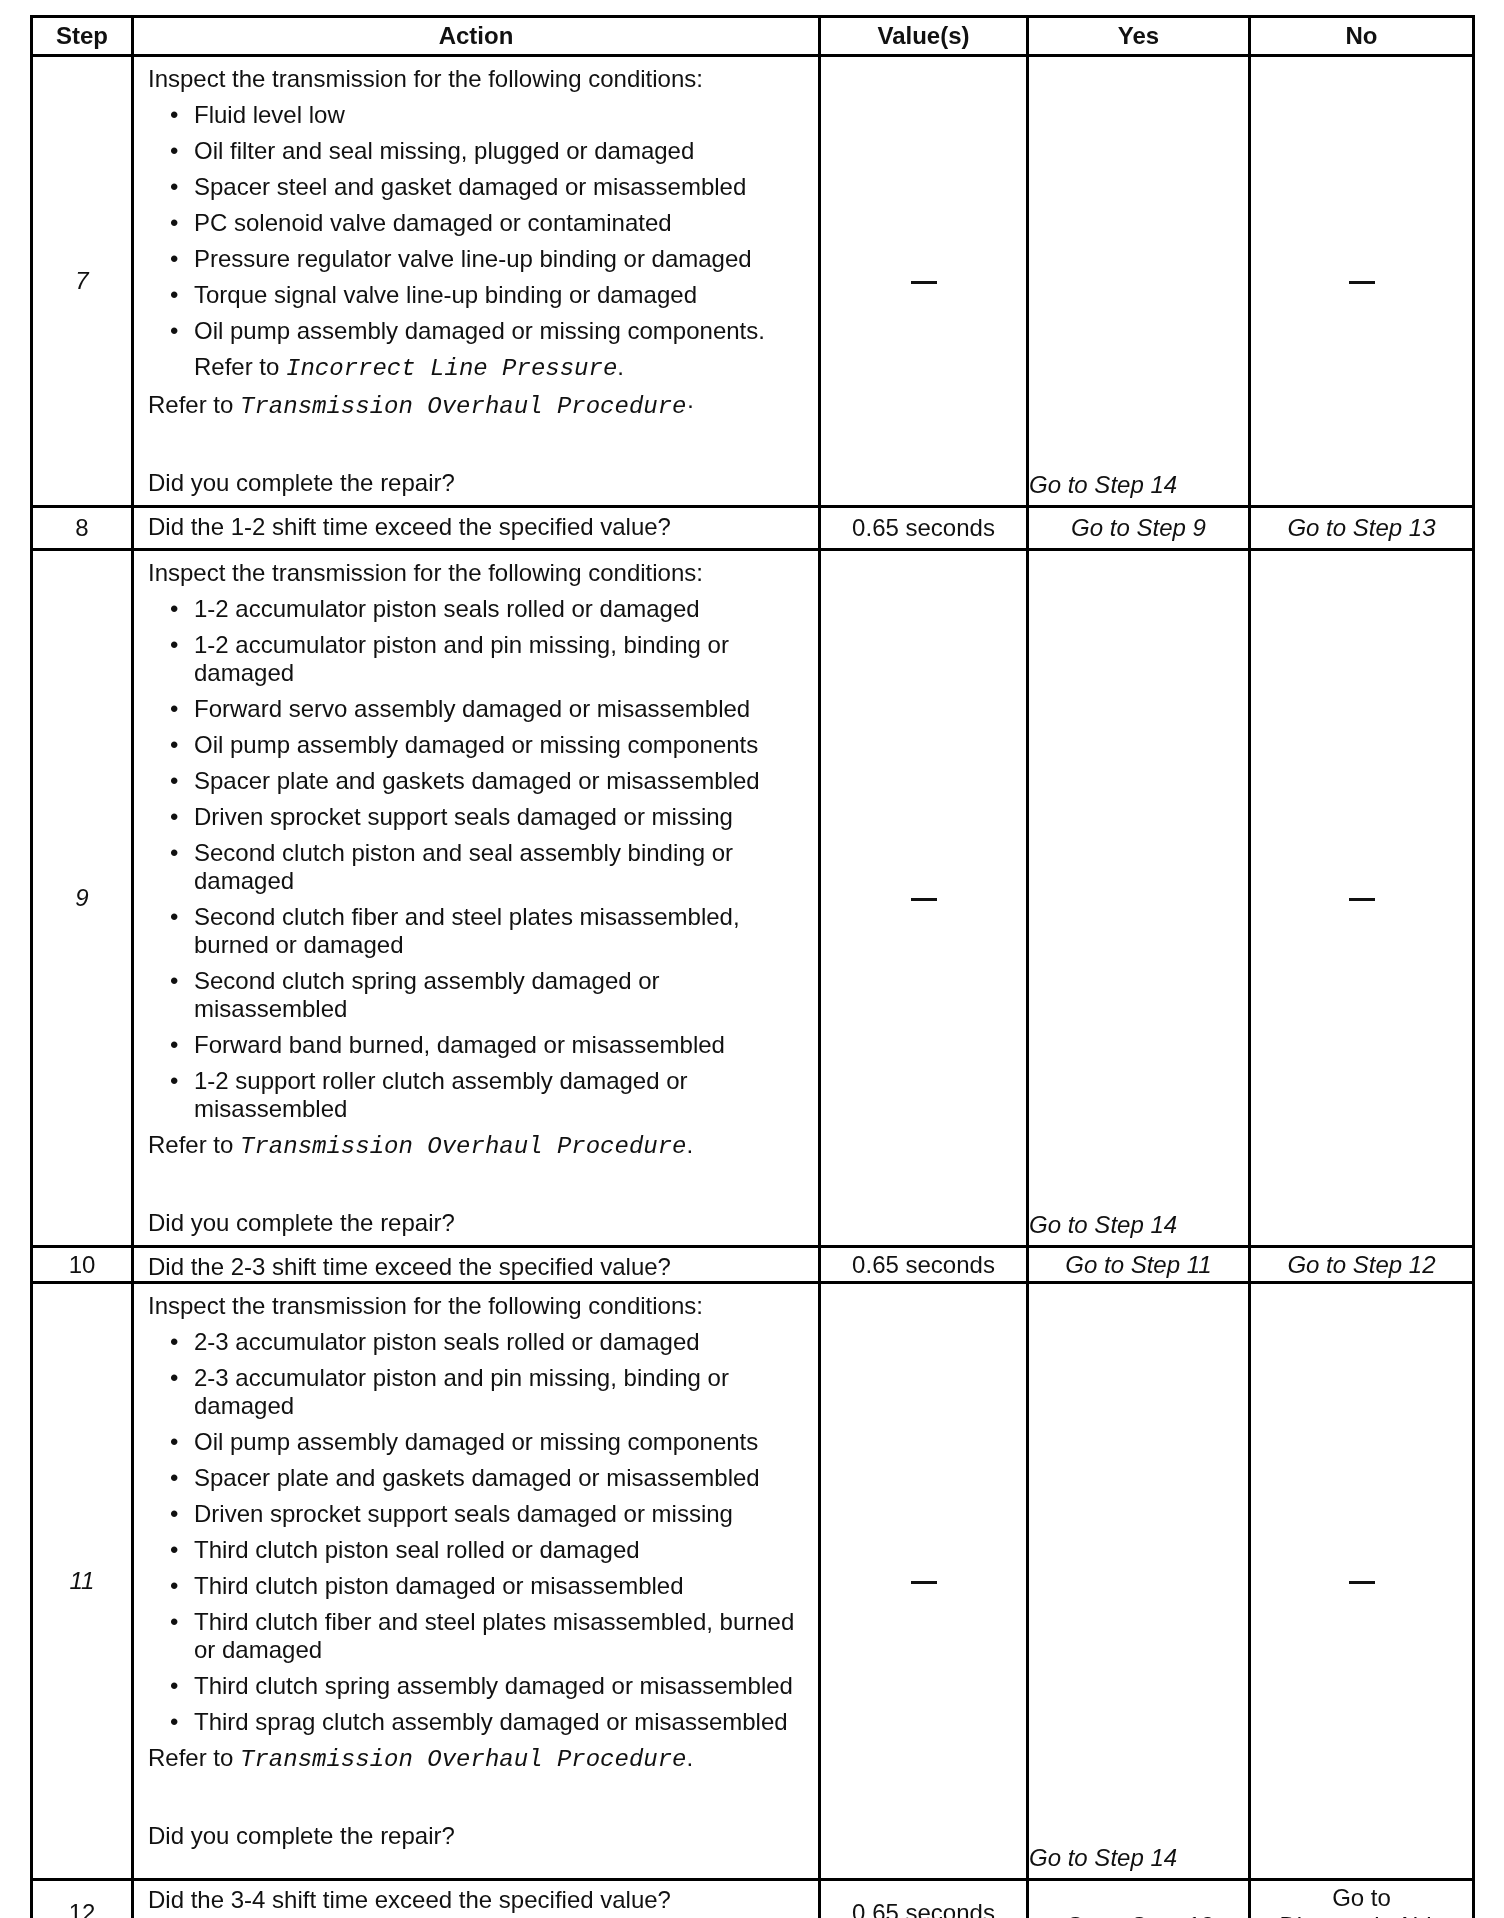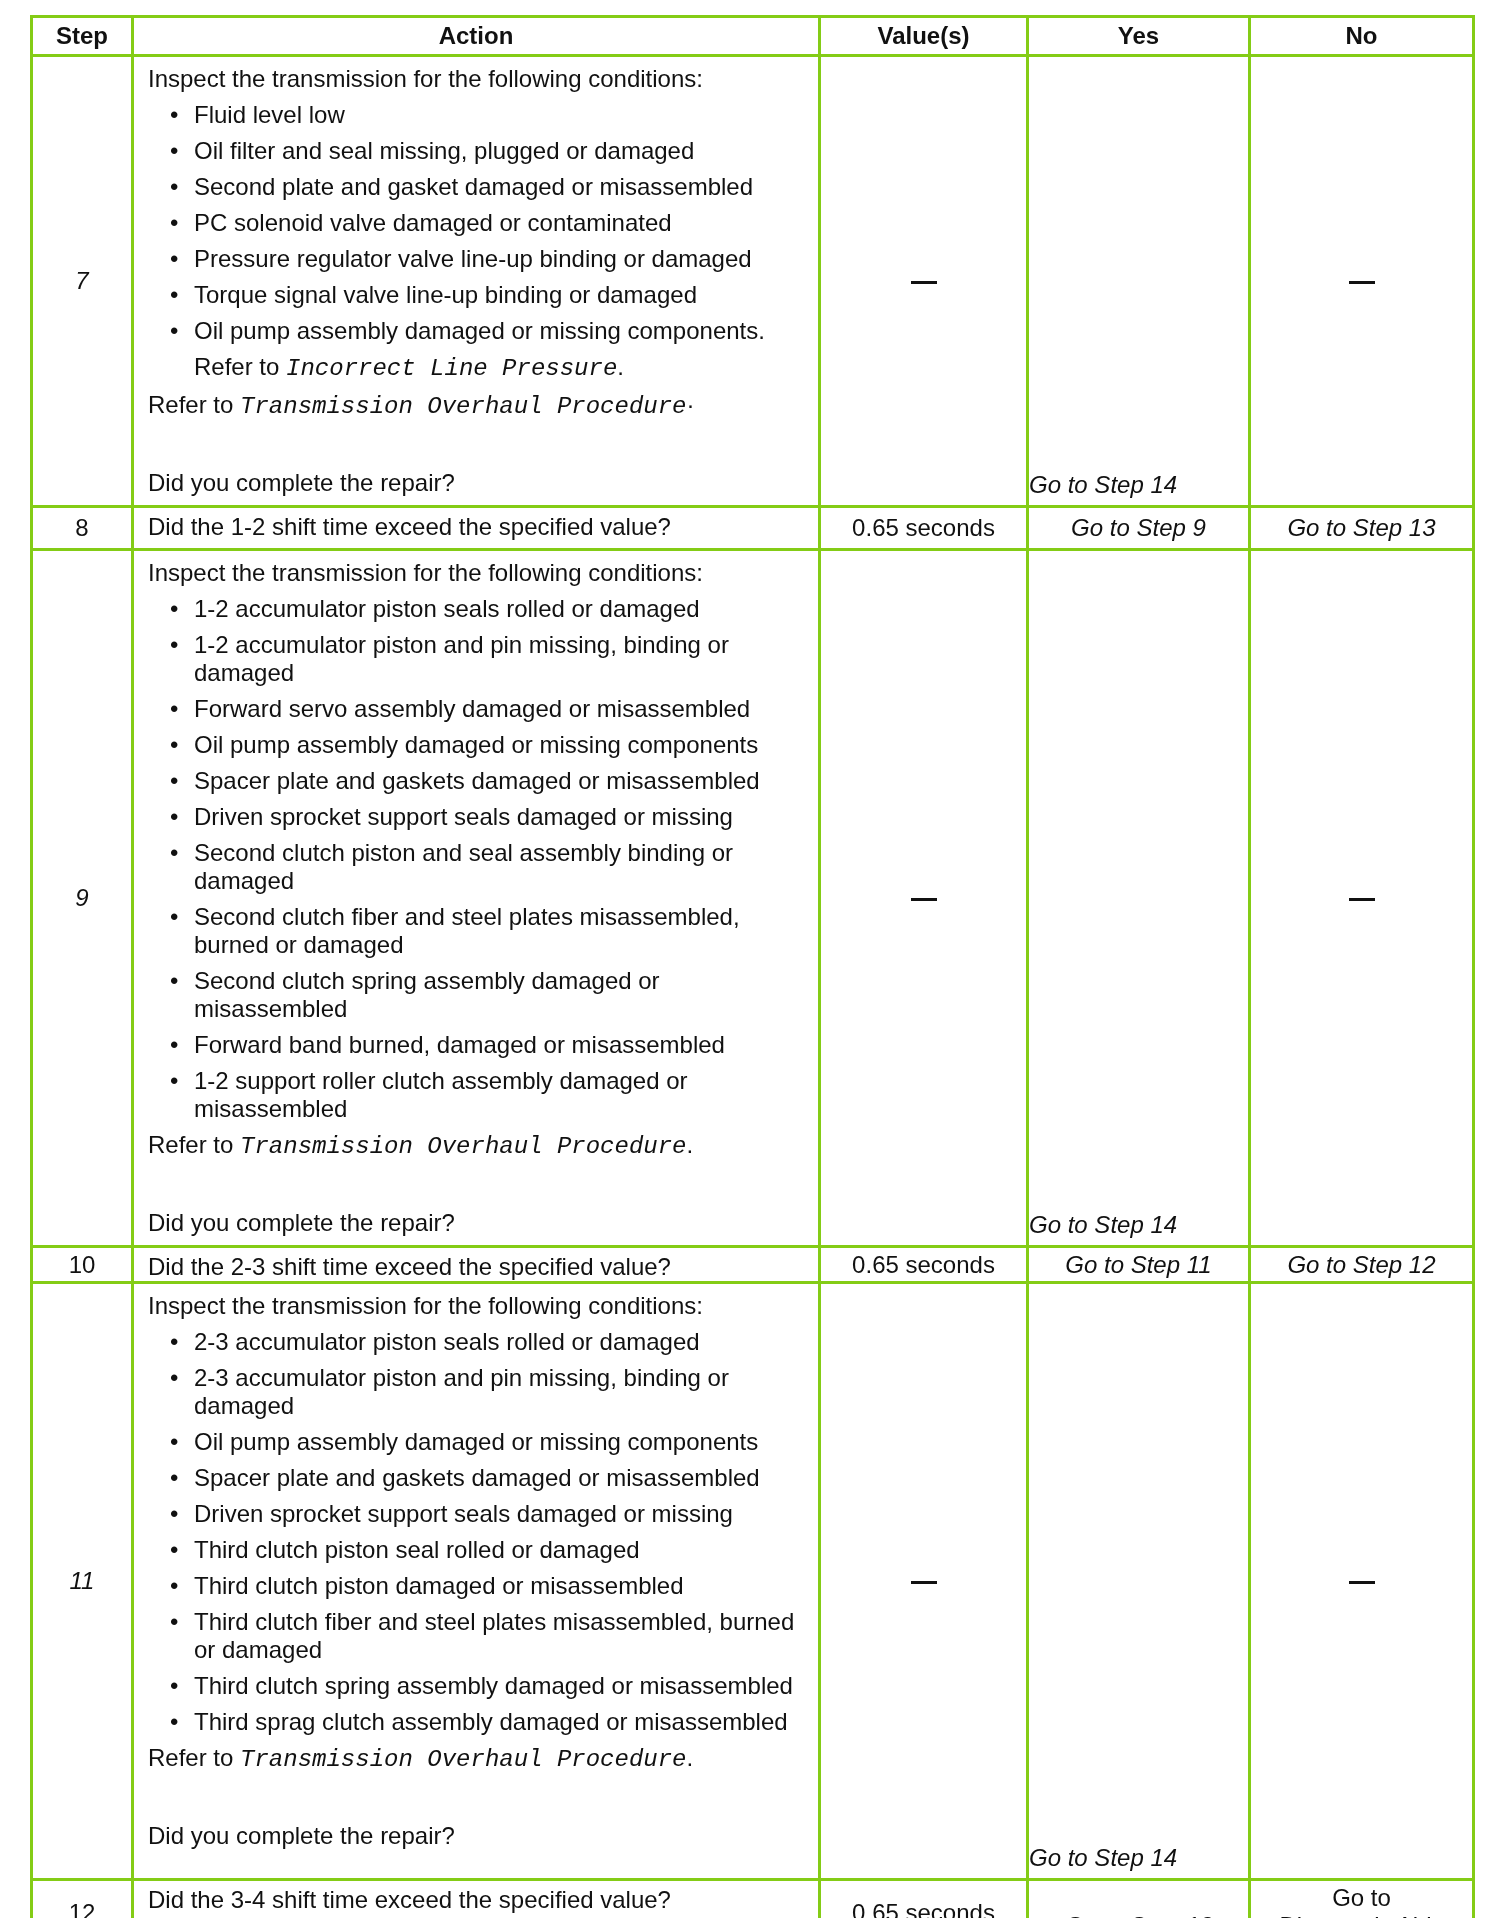--- a/index.html
+++ b/index.html
@@ -1,20 +1,20 @@
 <!DOCTYPE html>
 <html><head>
 <meta charset="utf-8">
 <style>
   html, body { margin: 0; padding: 0; background: #ffffff; }
   body { width: 1504px; height: 1918px; position: relative; overflow: hidden;
          font-family: "Liberation Sans", sans-serif; color: #111111; }
   table.diag { position: absolute; left: 30px; top: 15px; width: 1442px;
                border-collapse: collapse; table-layout: fixed; }
-  table.diag td, table.diag th { border: 3px solid #84cc16; padding: 0; vertical-align: top; }
+  table.diag td, table.diag th { border: 3px solid #000000; padding: 0; vertical-align: top; }
   col.c-step { width: 101px; }
   col.c-action { width: 687px; }
   col.c-value { width: 208px; }
   col.c-yes { width: 222px; }
   col.c-no { width: 224px; }
   th { font-weight: bold; font-size: 24px; height: 36px; text-align: center; vertical-align: middle !important; }
   td.step { text-align: center; vertical-align: middle !important; font-size: 24px; }
   td.step.italic { font-style: italic; }
   td.action { font-size: 24px; line-height: 28px; padding: 8px 0 0 14px !important; }
   td.action .line { margin-bottom: 8px; }
@@ -62,21 +62,21 @@
   </thead>
   <tbody>
 
     <tr class="r7">
       <td class="step italic">7</td>
       <td class="action">
         <div class="line">Inspect the transmission for the following conditions:</div>
         <ul>
           <li><span class="bullet">•</span><span>Fluid level low</span></li>
           <li><span class="bullet">•</span><span>Oil filter and seal missing, plugged or damaged</span></li>
-          <li><span class="bullet">•</span><span>Second plate and gasket damaged or misassembled</span></li>
+          <li><span class="bullet">•</span><span>Spacer steel and gasket damaged or misassembled</span></li>
           <li><span class="bullet">•</span><span>PC solenoid valve damaged or contaminated</span></li>
           <li><span class="bullet">•</span><span>Pressure regulator valve line-up binding or damaged</span></li>
           <li><span class="bullet">•</span><span>Torque signal valve line-up binding or damaged</span></li>
           <li><span class="bullet">•</span><span>Oil pump assembly damaged or missing components.</span></li>
         </ul>
         <div class="sub"><span>Refer to </span><em>Incorrect Line Pressure</em><span>.</span></div>
         <div class="line"><span>Refer to </span><em>Transmission Overhaul Procedure</em><span>·</span></div>
         <div class="gap"></div>
         <div class="line q">Did you complete the repair?</div>
       </td>

